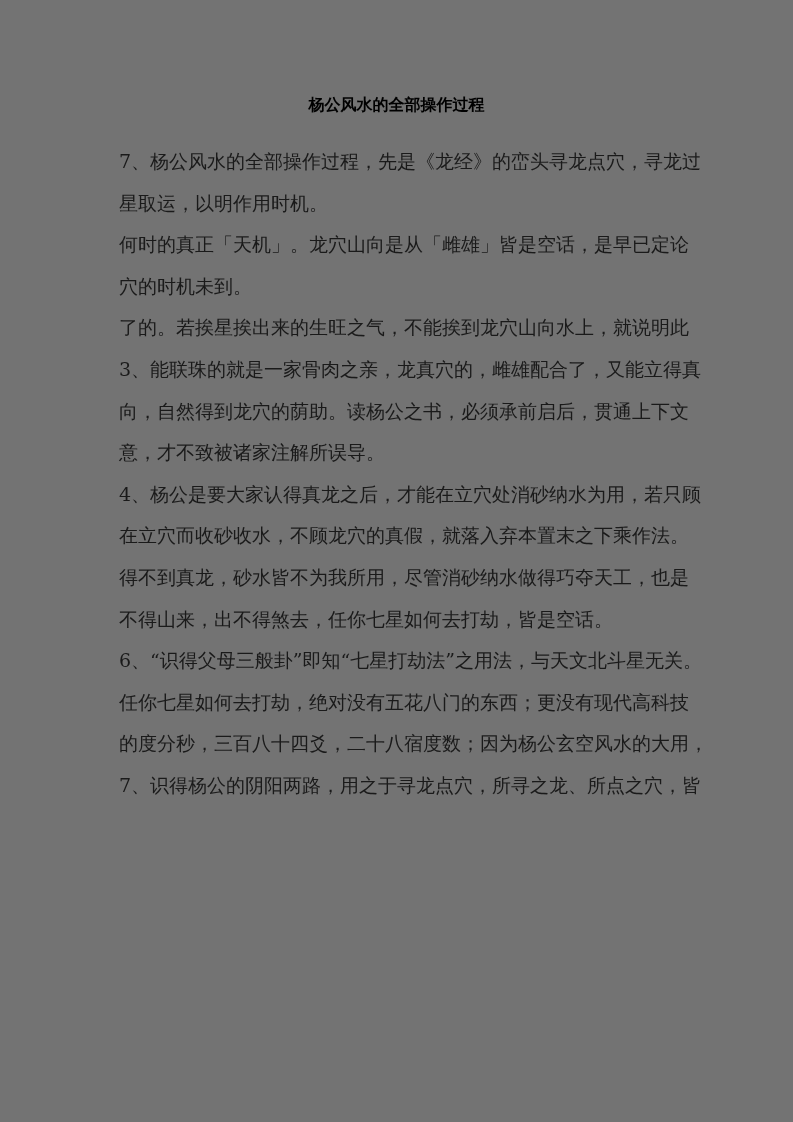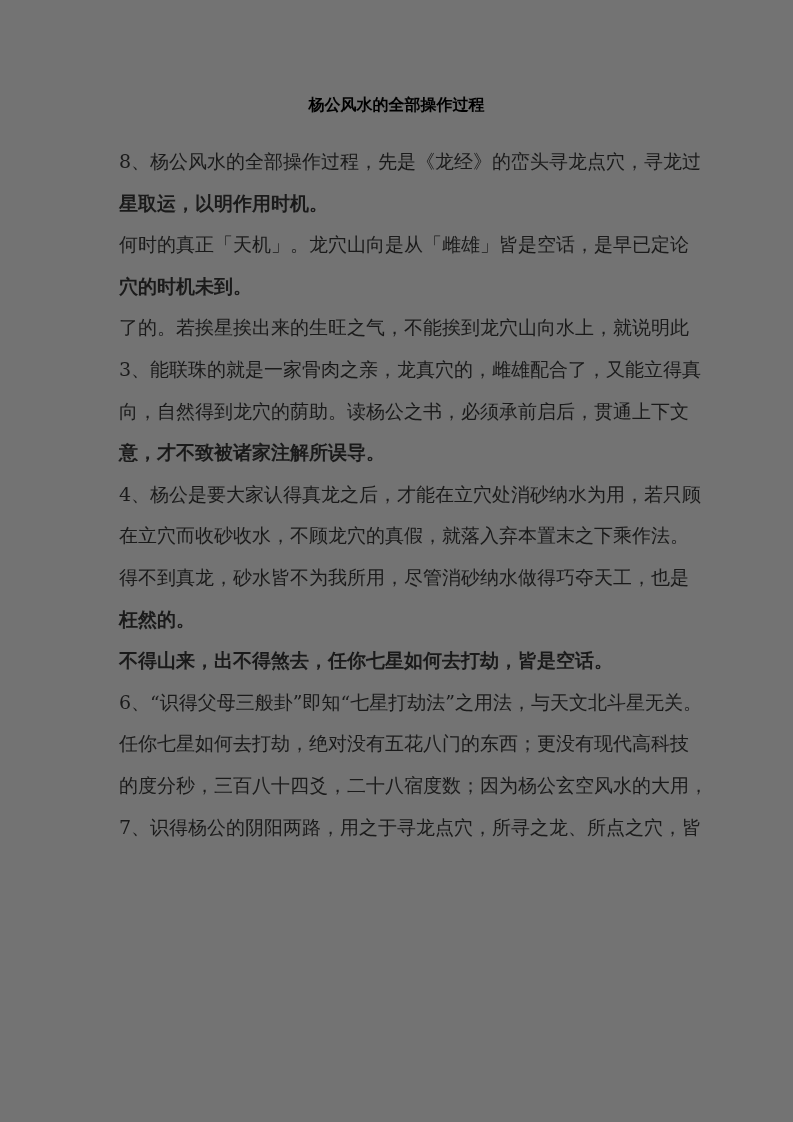--- a/index.html
+++ b/index.html
@@ -5,39 +5,38 @@
   html, body { margin: 0; padding: 0; background: #ffffff; }
   body { width: 793px; height: 1122px; position: relative; overflow: hidden;
          font-family: "DejaVu Serif", "Liberation Serif", serif; color: #111; }
   .page { position: absolute; left: 0; top: 0; width: 793px; height: 1122px; background: #737373; }
   .title { position: absolute; top: 94px; left: 0; width: 793px; text-align: center;
            font-family: "DejaVu Sans", "Liberation Sans", sans-serif; font-weight: bold;
            font-size: 16px; line-height: 22px; color: #000; }
   .body { position: absolute; left: 119px; top: 141px; width: 556px; }
   .line { height: 41.6px; line-height: 41.6px; font-size: 19px; white-space: nowrap;
           text-align: justify; text-align-last: justify; color: #1a1a1a; }
-  .line.last { text-align-last: left; font-weight: bold; }
+  .line.last { text-align-last: left; }
 </style>
 </head>
 <body>
 
 <div class="page">
   <div class="title">杨公风水的全部操作过程</div>
   <div class="body" id="body">
-      <div class="line">8、杨公风水的全部操作过程，先是《龙经》的峦头寻龙点穴，寻龙过</div>
+      <div class="line">7、杨公风水的全部操作过程，先是《龙经》的峦头寻龙点穴，寻龙过</div>
       <div class="line last">星取运，以明作用时机。</div>
       <div class="line">何时的真正「天机」。龙穴山向是从「雌雄」皆是空话，是早已定论</div>
       <div class="line last">穴的时机未到。</div>
       <div class="line">了的。若挨星挨出来的生旺之气，不能挨到龙穴山向水上，就说明此</div>
       <div class="line">3、能联珠的就是一家骨肉之亲，龙真穴的，雌雄配合了，又能立得真</div>
       <div class="line">向，自然得到龙穴的荫助。读杨公之书，必须承前启后，贯通上下文</div>
       <div class="line last">意，才不致被诸家注解所误导。</div>
       <div class="line">4、杨公是要大家认得真龙之后，才能在立穴处消砂纳水为用，若只顾</div>
       <div class="line">在立穴而收砂收水，不顾龙穴的真假，就落入弃本置末之下乘作法。</div>
       <div class="line">得不到真龙，砂水皆不为我所用，尽管消砂纳水做得巧夺天工，也是</div>
-      <div class="line last">枉然的。</div>
       <div class="line last">不得山来，出不得煞去，任你七星如何去打劫，皆是空话。</div>
       <div class="line">6、“识得父母三般卦”即知“七星打劫法”之用法，与天文北斗星无关。</div>
       <div class="line">任你七星如何去打劫，绝对没有五花八门的东西；更没有现代高科技</div>
       <div class="line">的度分秒，三百八十四爻，二十八宿度数；因为杨公玄空风水的大用，</div>
       <div class="line">7、识得杨公的阴阳两路，用之于寻龙点穴，所寻之龙、所点之穴，皆</div>
     </div>
 </div>
 
 </body></html>

